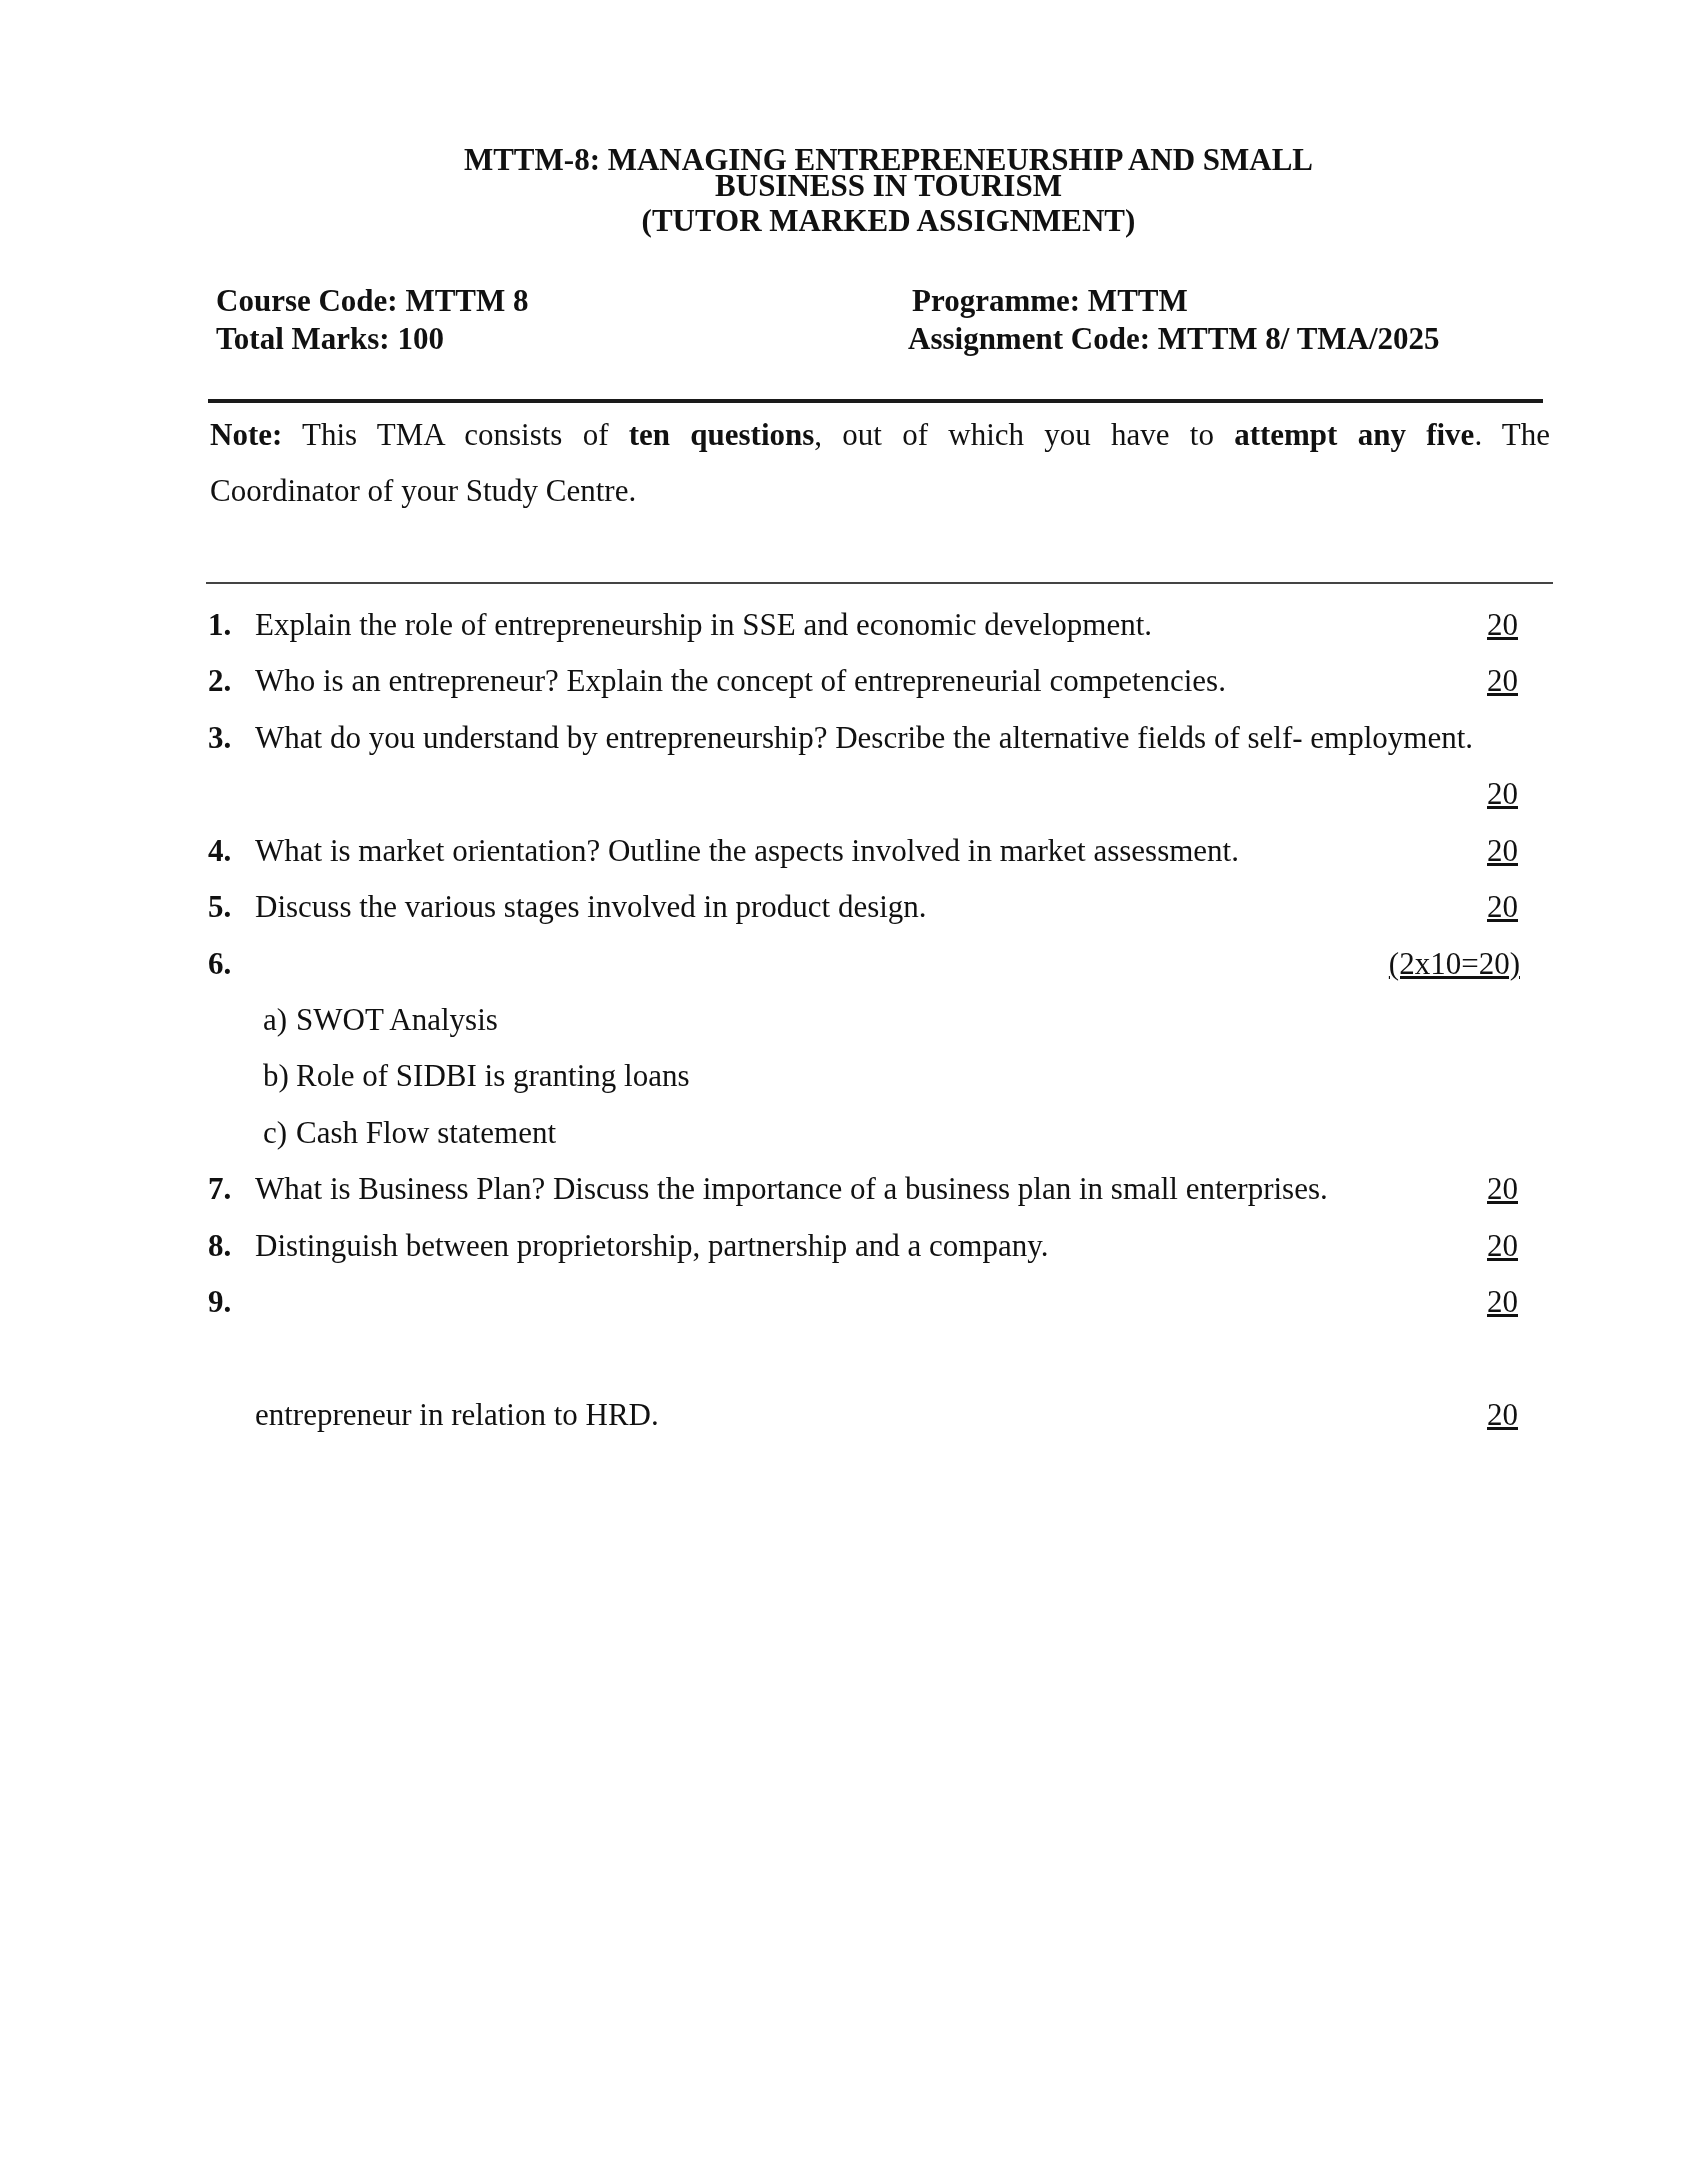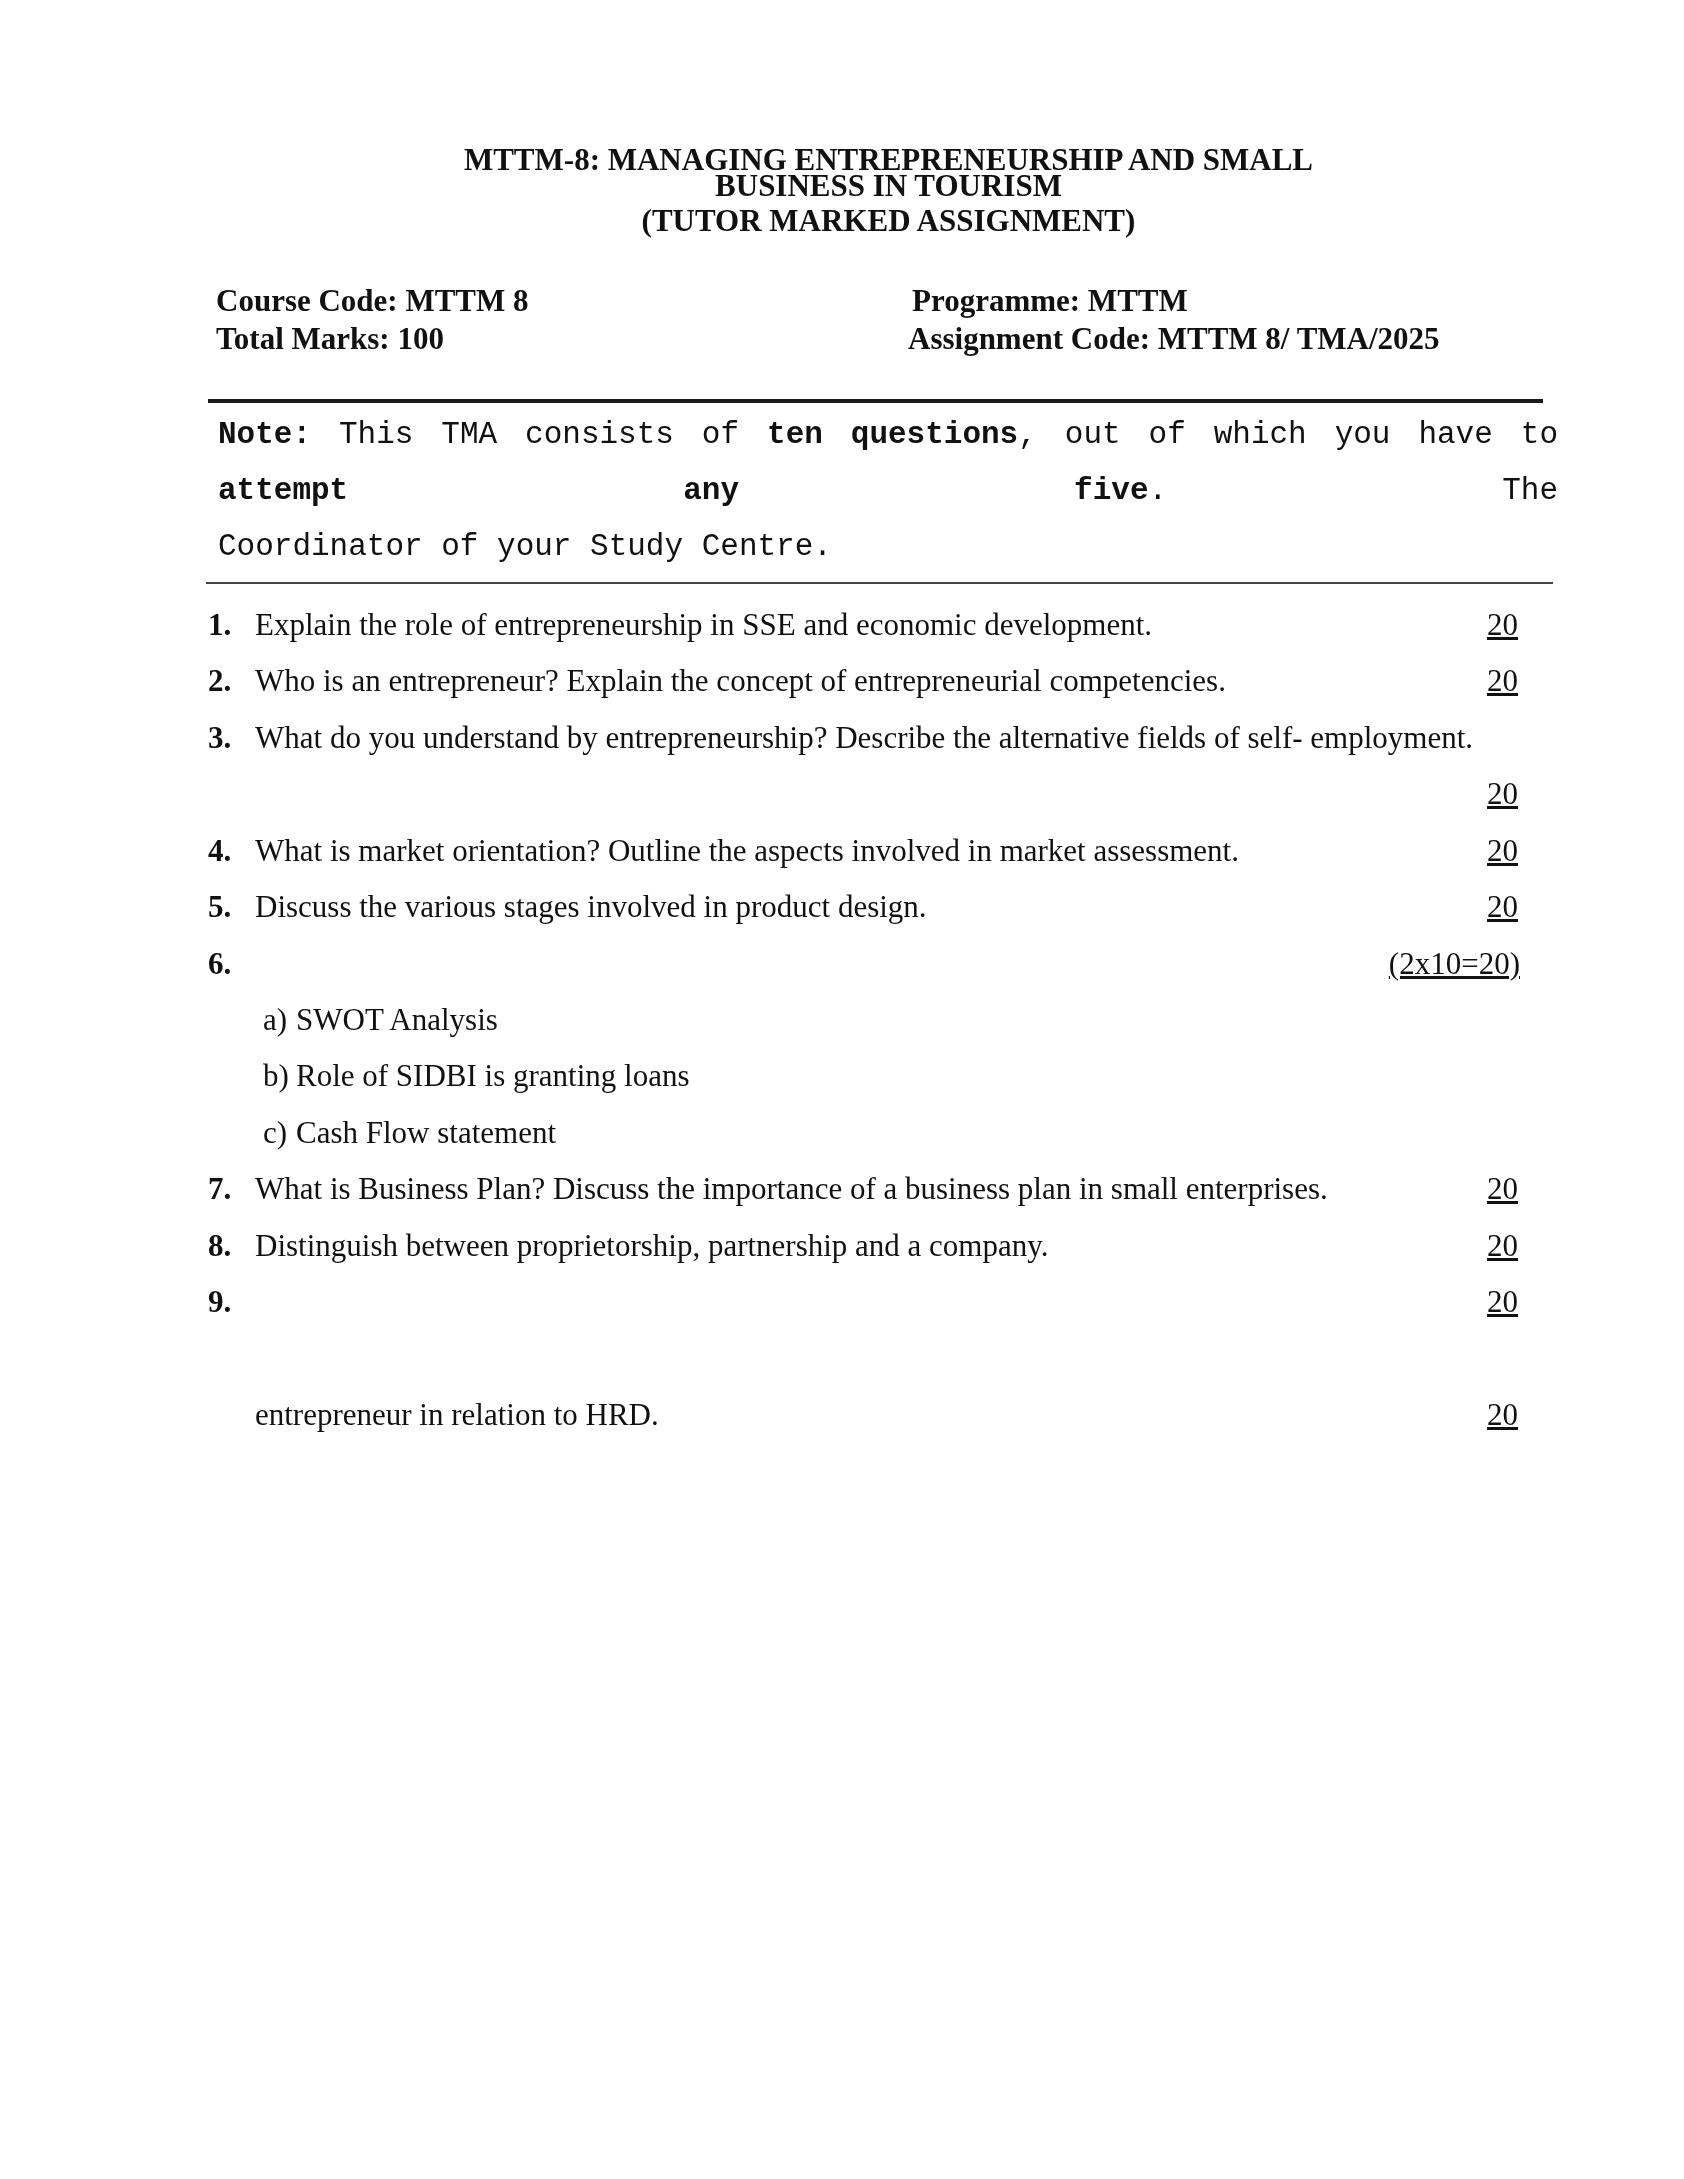--- a/index.html
+++ b/index.html
@@ -62,28 +62,27 @@
       left: 206px;
       top: 582px;
       width: 1347px;
       height: 2px;
       background: #444444;
     }
 
     
     .note {
       position: absolute;
-      left: 218px;
+      left: 210px;
       top: 407px;
       width: 1340px;
       font-size: 31px;
       line-height: 56px;
       text-align: justify;
       text-align-last: left;
-      font-family: Liberation Mono, monospace;
     }
     .note .line1 {
       display: block;
       text-align: justify;
       text-align-last: justify;
     }
     .note .line2 {
       display: block;
       text-align: justify;
       text-align-last: justify;

